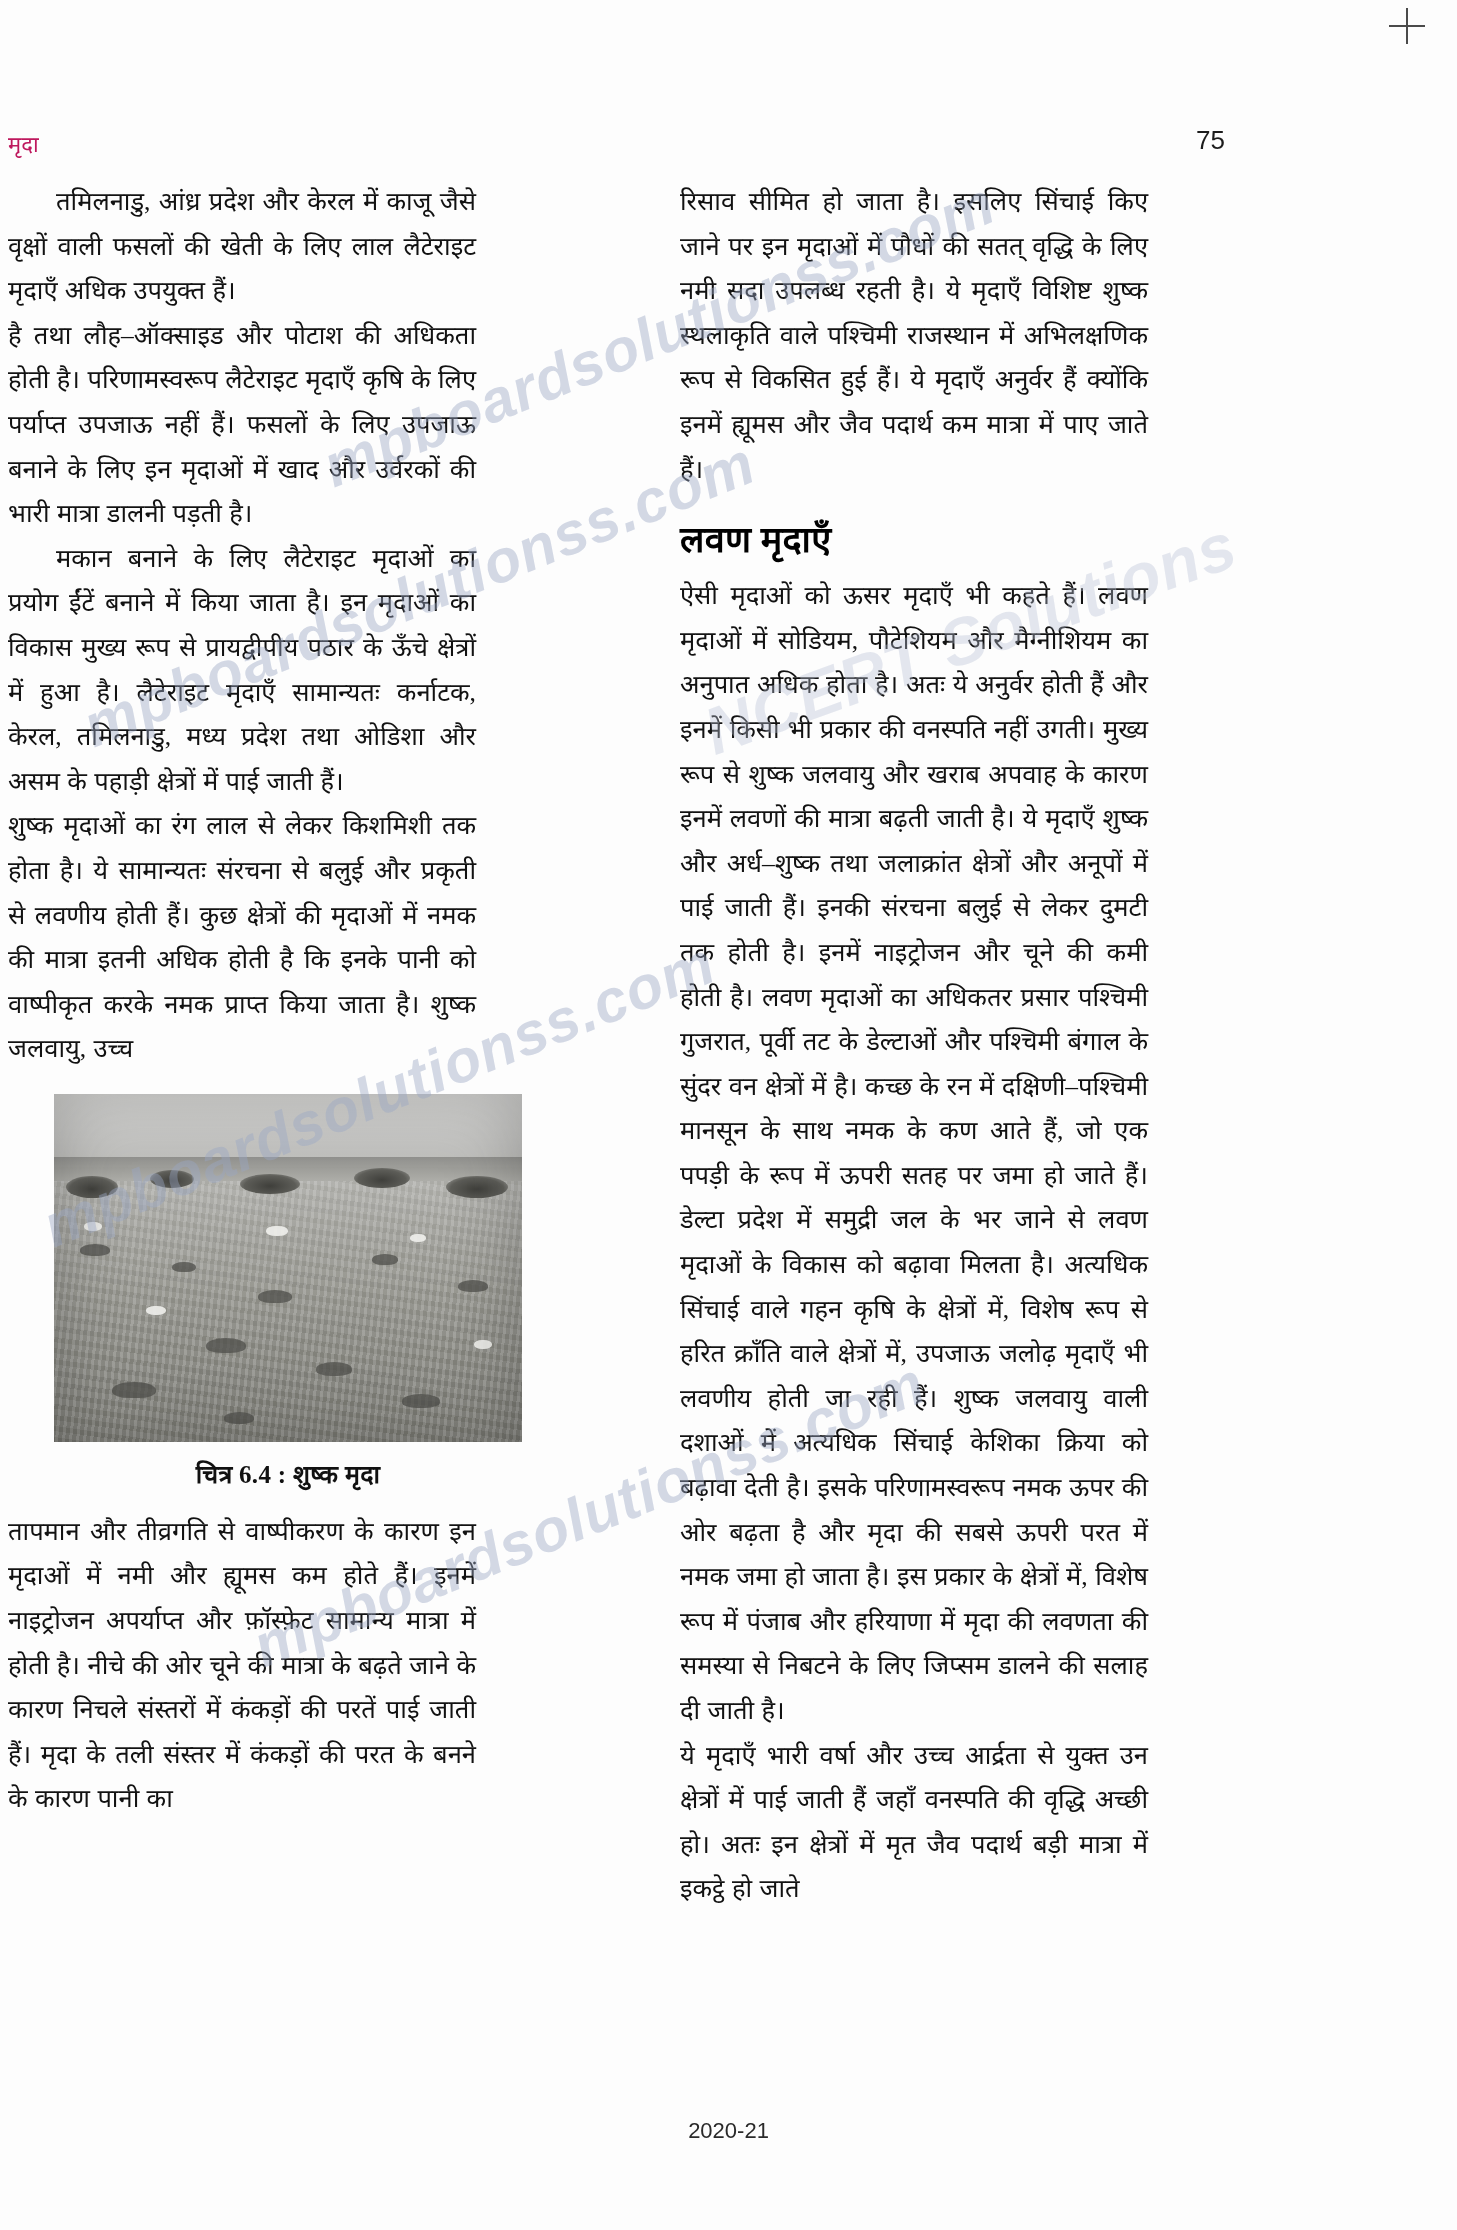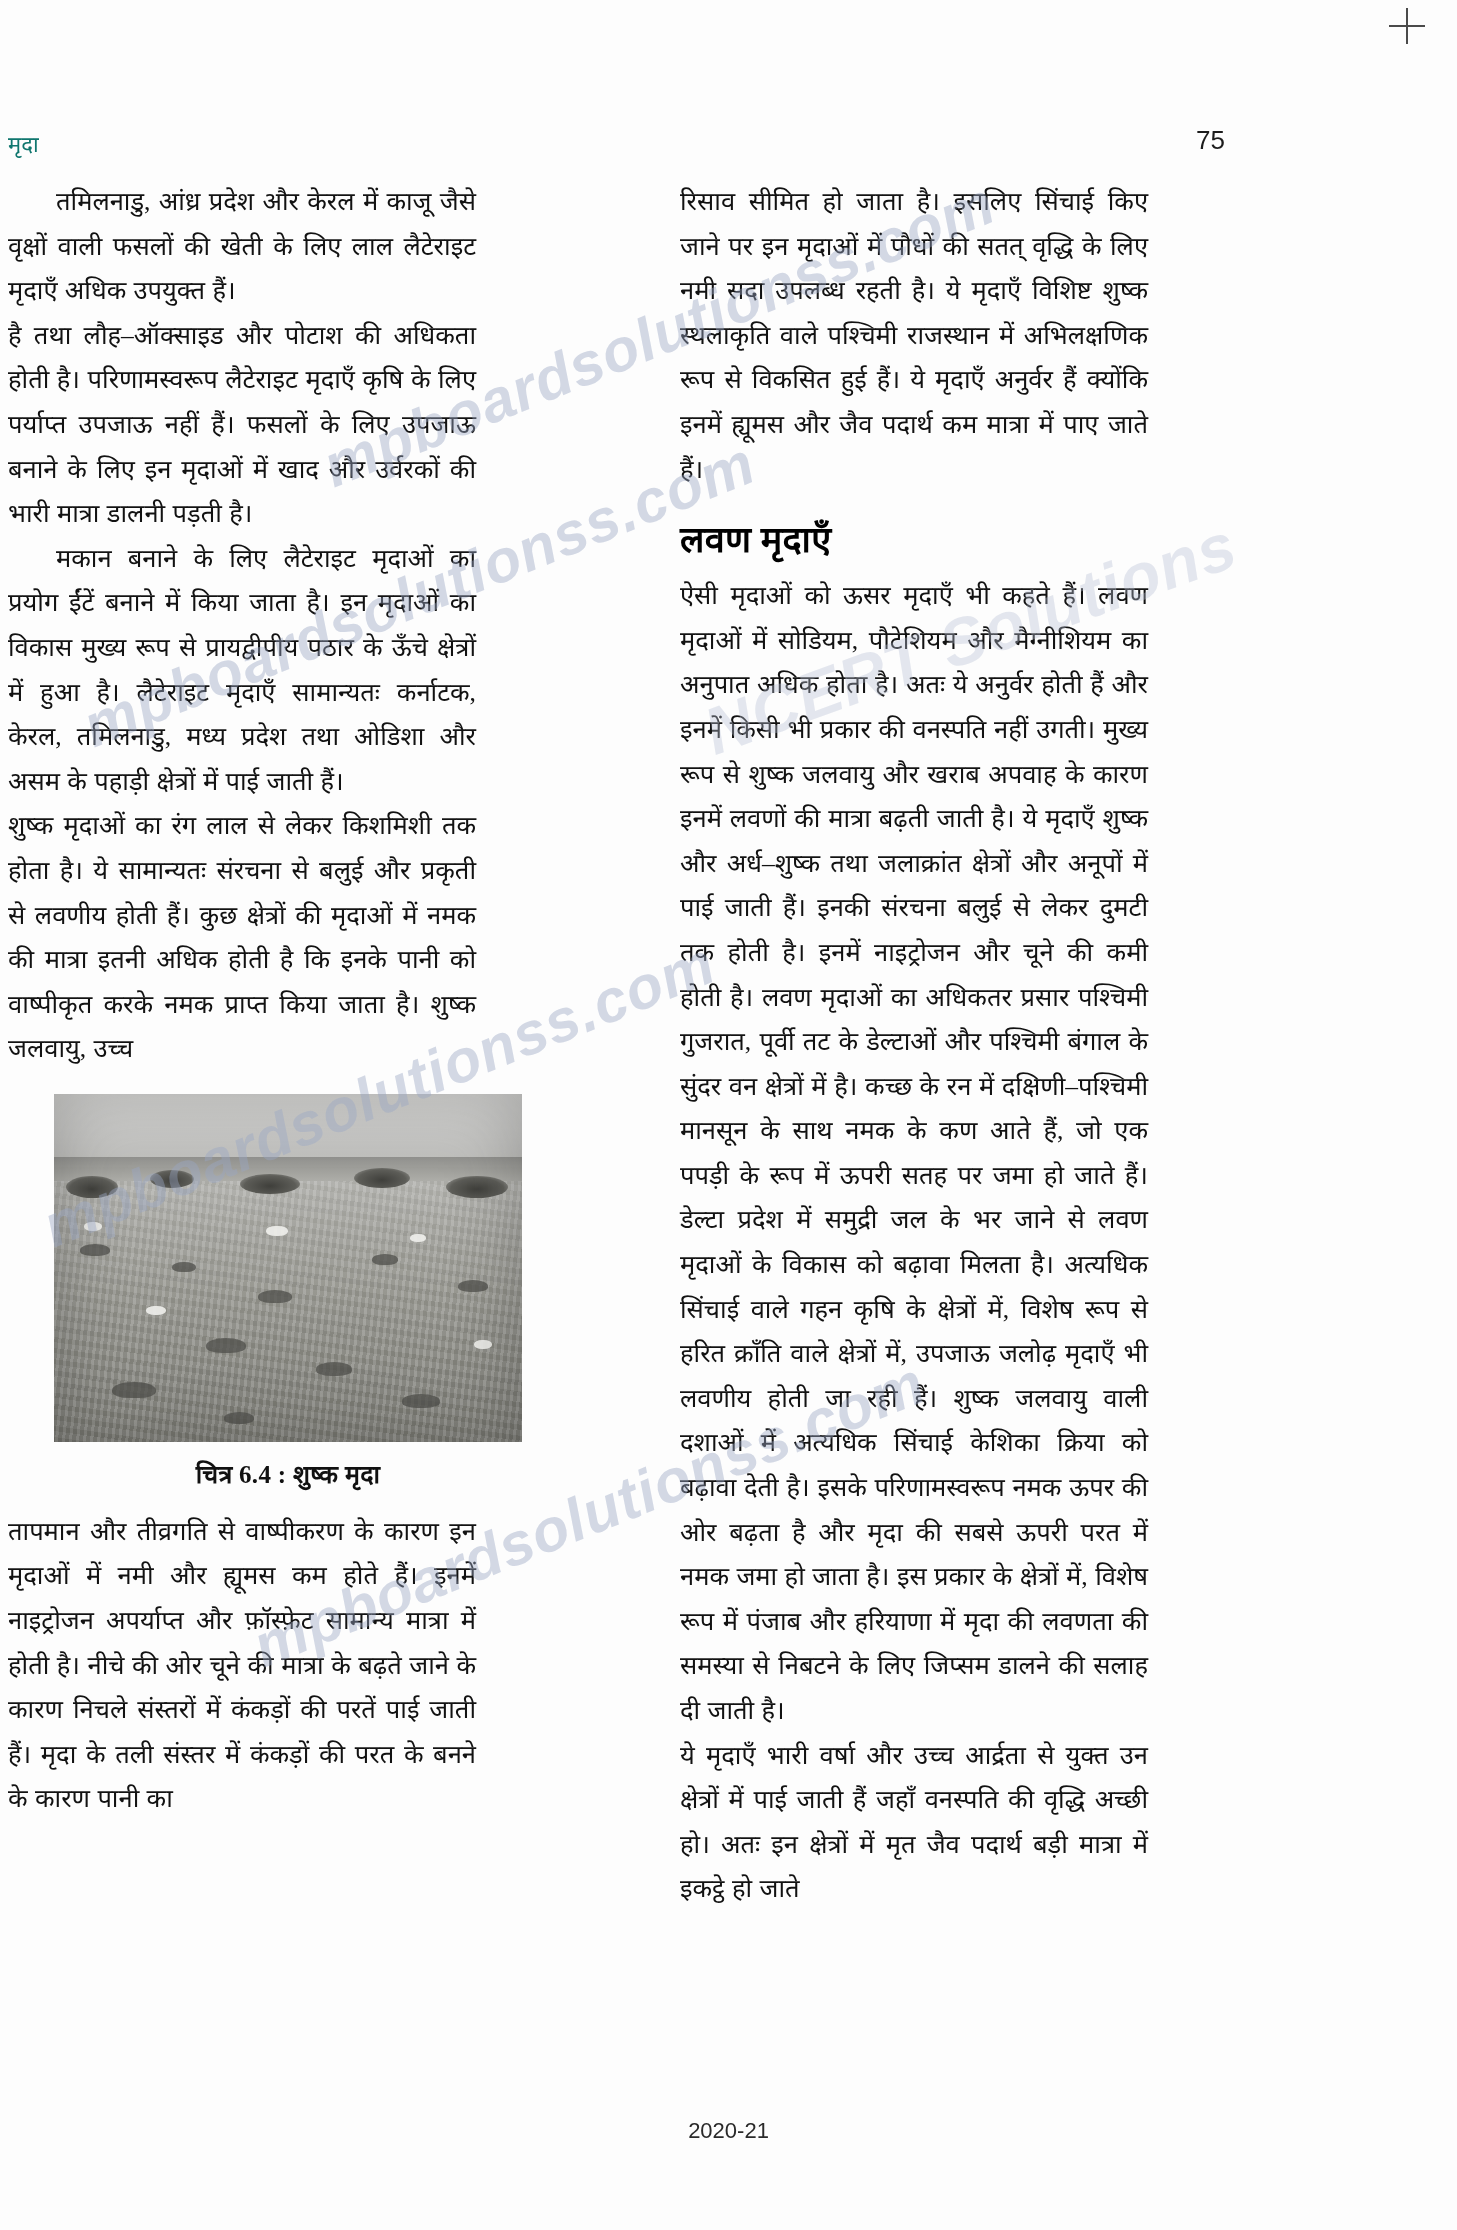--- a/index.html
+++ b/index.html
@@ -51,21 +51,21 @@
     top: 0;
     left: 0;
     width: 1457px;
     height: 40px;
   }
   .runhead-left {
     position: absolute;
     left: 8px;
     top: 0;
     font-size: 22px;
-    color: #0f766e;
+    color: #be185d;
     letter-spacing: 0.2px;
   }
   .runhead-right {
     position: absolute;
     right: 232px;
     top: -3px;
     font-size: 26px;
     color: #1c1c1c;
     font-family: "Liberation Sans", sans-serif;
   }

